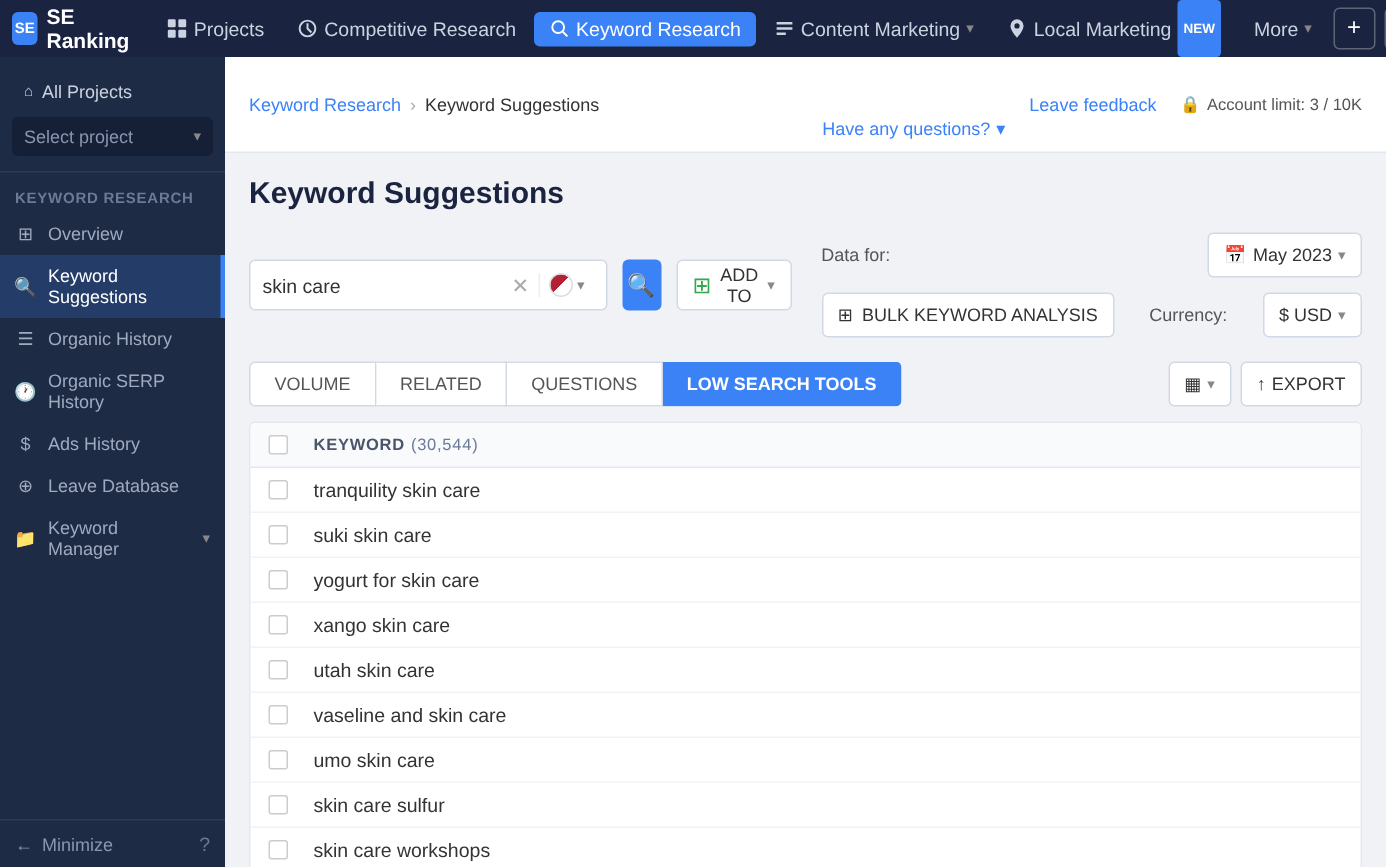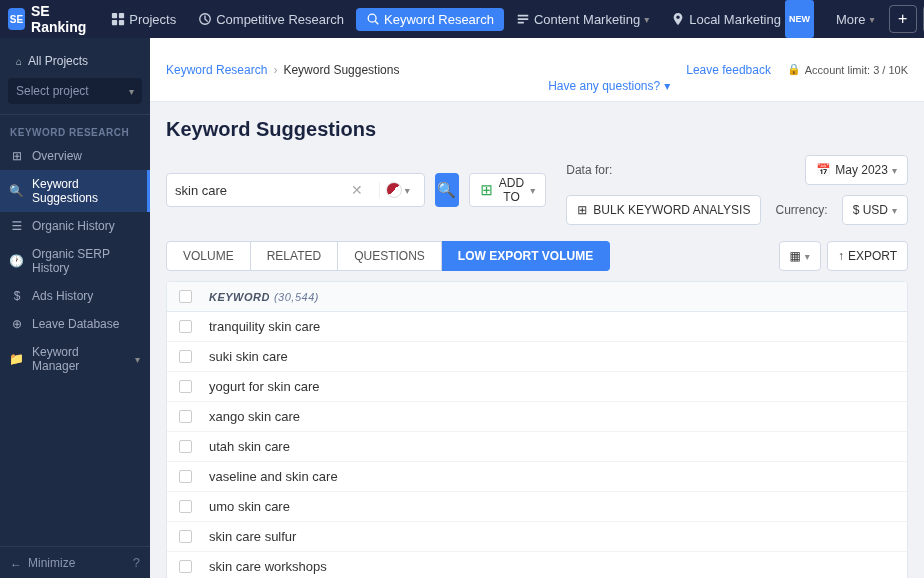--- a/index.html
+++ b/index.html
@@ -43,21 +43,21 @@
     .have-questions { color: #3b82f6; cursor: pointer; display: flex; align-items: center; gap: 4px; font-size: 12px; margin-top: 33px; }
     .leave-feedback { color: #3b82f6; cursor: pointer; font-size: 12px; }
     .account-limit { display: flex; align-items: center; gap: 4px; font-size: 11px; color: #555; }
 
     
     .content { flex: 1; padding: 16px; overflow-y: auto; }
     .page-title { font-size: 20px; font-weight: 700; color: #1a2340; margin-bottom: 14px; }
 
     
     .search-row { display: flex; align-items: center; gap: 10px; margin-bottom: 16px; }
-    .search-box { display: flex; align-items: center; border: 1px solid #d1d9e6; border-radius: 4px; background: #fff; padding: 0 8px; gap: 16px; height: 34px; }
+    .search-box { display: flex; align-items: center; border: 1px solid #d1d9e6; border-radius: 4px; background: #fff; padding: 0 8px; gap: 6px; height: 34px; }
     .search-input { border: none; outline: none; font-size: 13px; color: #333; width: 160px; }
     .search-clear { color: #aaa; cursor: pointer; font-size: 14px; }
     .search-flag { display: flex; align-items: center; gap: 3px; padding: 0 6px; border-left: 1px solid #eee; cursor: pointer; }
     .flag-circle { width: 16px; height: 16px; border-radius: 50%; background: linear-gradient(135deg, #b22234 50%, #fff 50%); border: 1px solid #ddd; }
     .search-btn { background: #3b82f6; color: #fff; border: none; border-radius: 4px; width: 36px; height: 34px; display: flex; align-items: center; justify-content: center; cursor: pointer; font-size: 15px; }
     .add-to-btn { display: flex; align-items: center; gap: 6px; border: 1px solid #d1d9e6; border-radius: 4px; background: #fff; padding: 0 10px; height: 34px; cursor: pointer; font-size: 12px; color: #333; }
 
     
     .data-row { display: flex; align-items: center; justify-content: space-between; gap: 10px; flex-wrap: wrap; }
     .data-for-label { font-size: 12px; color: #555; }
@@ -73,21 +73,21 @@
     .tab:first-child { border-radius: 4px 0 0 4px; }
     .tab:last-child { border-radius: 0 4px 4px 0; }
     .tab + .tab { border-left: none; }
     .tab.active { background: #3b82f6; color: #fff; border-color: #3b82f6; font-weight: 600; }
     .tab-actions { display: flex; gap: 6px; }
     .tab-action-btn { display: flex; align-items: center; gap: 4px; border: 1px solid #d1d9e6; border-radius: 4px; background: #fff; padding: 0 10px; height: 30px; cursor: pointer; font-size: 12px; color: #333; }
 
     
     .keyword-table { background: #fff; border: 1px solid #e2e8f0; border-radius: 4px; margin-top: 10px; overflow: hidden; }
     .table-header-row { display: grid; grid-template-columns: 30px 1fr; align-items: center; padding: 8px 12px; border-bottom: 1px solid #e2e8f0; background: #f8fafc; }
-    .col-header { font-size: 11px; font-weight: 700; color: #4a5568; text-transform: uppercase; letter-spacing: 0.5px; display: flex; align-items: center; gap: 4px; font-style: italic; }
+    .col-header { font-size: 11px; font-weight: 700; color: #4a5568; text-transform: uppercase; letter-spacing: 0.5px; display: flex; align-items: center; gap: 4px; }
     .keyword-count { color: #6b7a9a; font-weight: 400; }
     .table-row { display: grid; grid-template-columns: 30px 1fr; align-items: center; padding: 7px 12px; border-bottom: 1px solid #f0f2f5; }
     .table-row:last-child { border-bottom: none; }
     .checkbox { width: 13px; height: 13px; border: 1px solid #ccc; border-radius: 2px; cursor: pointer; display: flex; align-items: center; justify-content: center; background: #fff; flex-shrink: 0; }
     .keyword-text { font-size: 13px; color: #333; }
 
     
     .chevron { font-size: 10px; color: #888; }
   </style>
 </head>
@@ -274,21 +274,21 @@
           <div class="tab">
             <span>VOLUME</span>
           </div>
           <div class="tab">
             <span>RELATED</span>
           </div>
           <div class="tab">
             <span>QUESTIONS</span>
           </div>
           <div class="tab active">
-            <span>LOW EXPORT VOLUME</span>
+            <span>LOW SEARCH TOOLS</span>
           </div>
         </div>
         <div class="tab-actions">
           <button class="tab-action-btn">
             <span>▦</span>
             <span class="chevron">▾</span>
           </button>
           <button class="tab-action-btn">
             <span>↑</span>
             <span>EXPORT</span>

